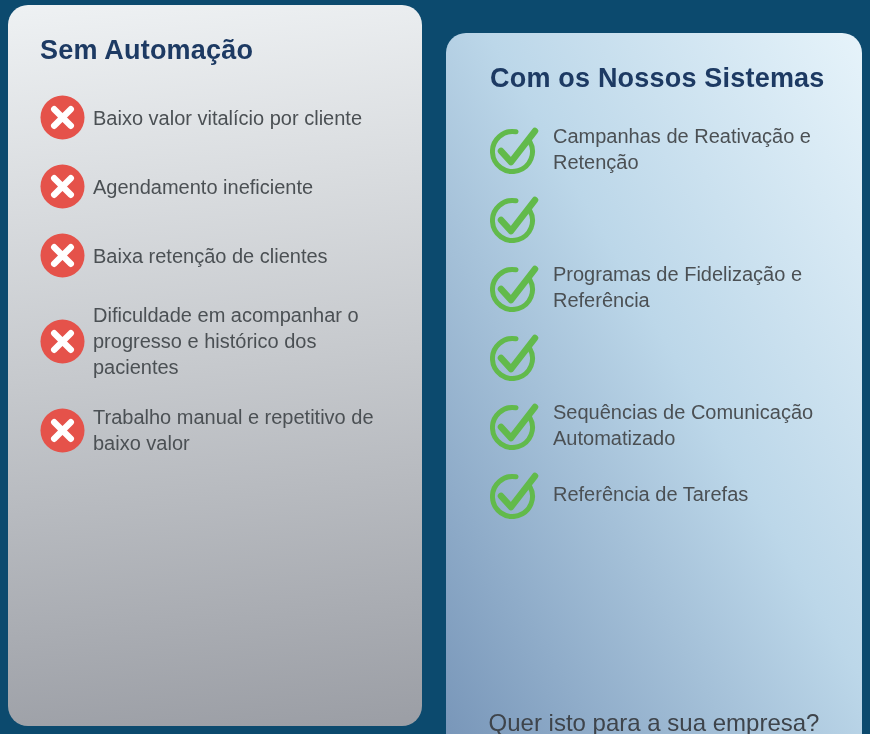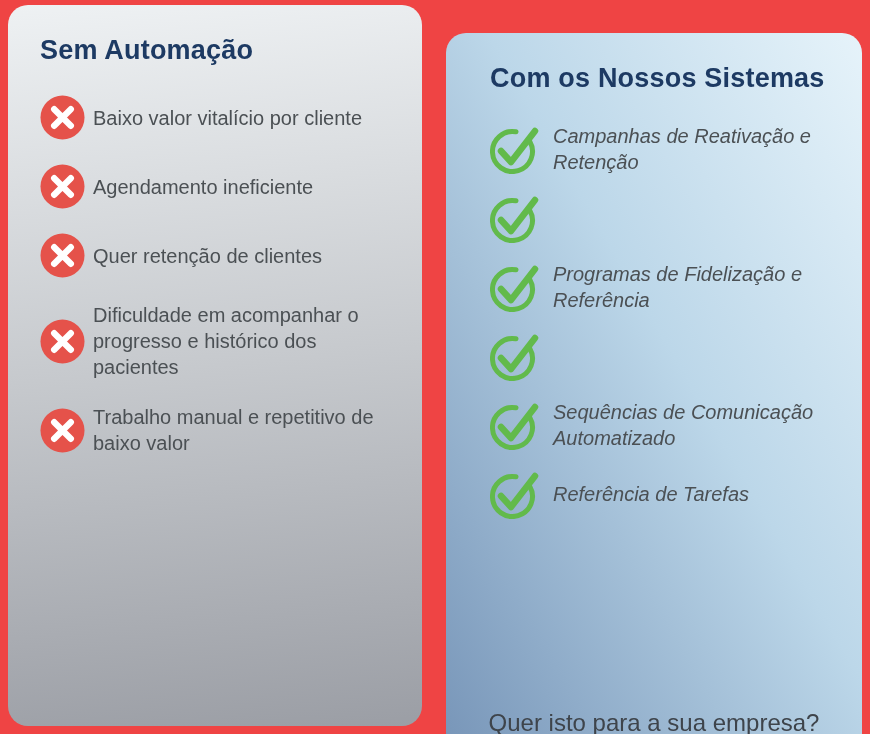--- a/index.html
+++ b/index.html
@@ -7,21 +7,21 @@
     background: #ffffff;
     font-family: "Liberation Sans", sans-serif;
     width: 870px;
     height: 734px;
     overflow: hidden;
   }
   .canvas {
     position: relative;
     width: 870px;
     height: 734px;
-    background: #ef4444;
+    background: #0c4a6e;
   }
   .card {
     position: absolute;
     top: 5px;
     height: 721px;
     border-radius: 20px;
   }
   .card-left {
     left: 8px;
     width: 414px;
@@ -44,21 +44,21 @@
   }
   ul.items {
     list-style: none;
     margin-top: 28px;
   }
   ul.items li {
     display: flex;
     align-items: center;
   }
   .card-left ul.items li  { margin-bottom: 24px; }
-  .card-right ul.items li { margin-bottom: 18px; font-style: italic; }
+  .card-right ul.items li { margin-bottom: 18px; }
   .icon-box {
     flex: 0 0 auto;
     display: inline-flex;
   }
   .cross-box { width: 45px; height: 45px; margin-right: 8px; }
   .check-box { width: 50px; height: 50px; margin-right: 13px; }
   .item-text {
     font-size: 20px;
     line-height: 26px;
     color: #4b5054;
@@ -100,21 +100,21 @@
         </span>
         <span class="item-text">Agendamento ineficiente</span>
       </li>
       <li>
         <span class="icon-box cross-box">
           <svg viewBox="0 0 46 46" width="45" height="45">
             <circle cx="23" cy="23" r="22.5" fill="#e5524a"></circle>
             <path d="M14.5 14.5 L31.5 31.5 M31.5 14.5 L14.5 31.5" stroke="#ffffff" stroke-width="6.5" stroke-linecap="round" fill="none"></path>
           </svg>
         </span>
-        <span class="item-text">Quer retenção de clientes</span>
+        <span class="item-text">Baixa retenção de clientes</span>
       </li>
       <li>
         <span class="icon-box cross-box">
           <svg viewBox="0 0 46 46" width="45" height="45">
             <circle cx="23" cy="23" r="22.5" fill="#e5524a"></circle>
             <path d="M14.5 14.5 L31.5 31.5 M31.5 14.5 L14.5 31.5" stroke="#ffffff" stroke-width="6.5" stroke-linecap="round" fill="none"></path>
           </svg>
         </span>
         <span class="item-text">Dificuldade em acompanhar o
 progresso e histórico dos pacientes</span>

